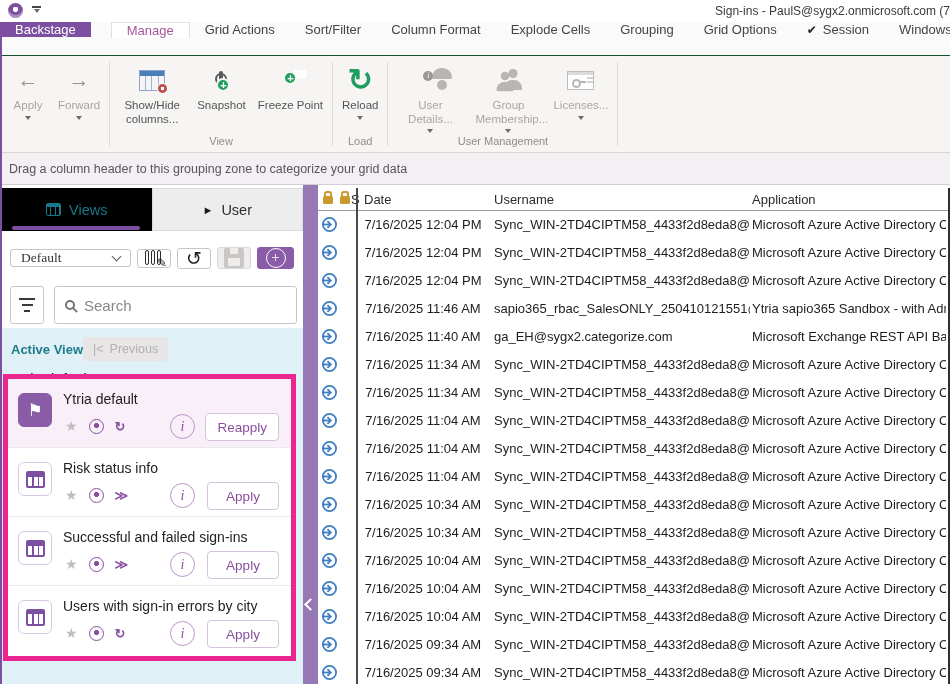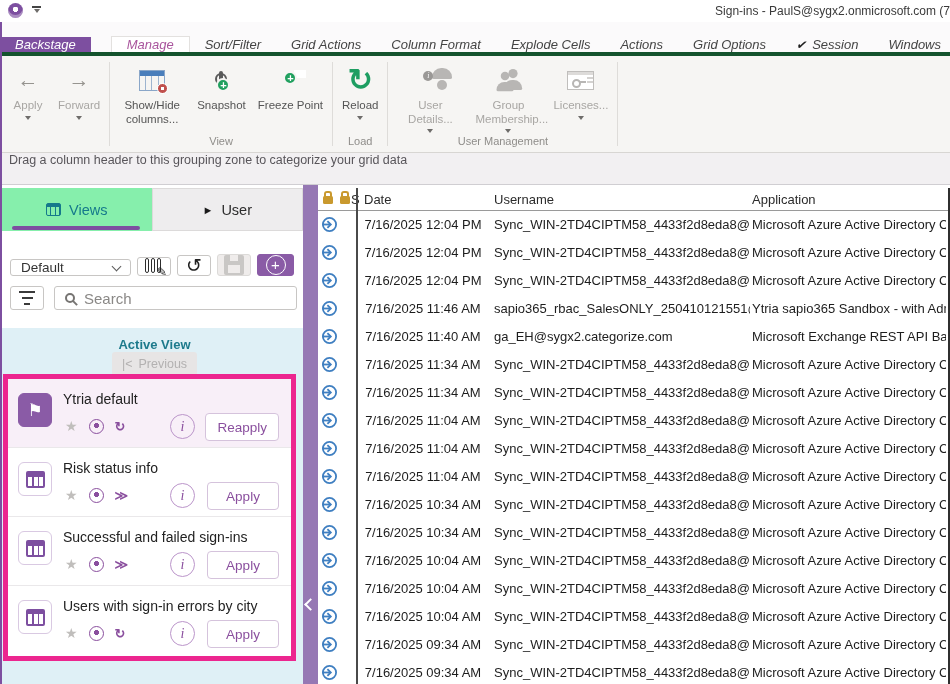--- a/index.html
+++ b/index.html
@@ -11,21 +11,21 @@
   .applogo { position:absolute; left:8px; top:3px; width:15px; height:15px; border-radius:50%;
              background:radial-gradient(circle at 50% 42%, #fff 0 2.6px, #7d4fa0 2.8px);
              box-shadow: inset 0 -3px 0 rgba(255,255,255,.35); }
   .qat-caret { position:absolute; left:32px; top:6px; display:flex; flex-direction:column; align-items:center; }
   .qat-caret .bar { width:9px; height:2px; background:#454545; margin-bottom:1px; }
   .tri { width:0; height:0; border-left:3.5px solid transparent; border-right:3.5px solid transparent; border-top:4px solid #6e6c6a; }
   .wtitle { position:absolute; right:0; top:4px; font-size:12px; color:#3a3a3a; white-space:nowrap; }
 
   
   .tabrow { position:absolute; top:22px; left:0; right:0; height:34px; background:#fbfafb;
-            border-bottom:4px solid #14532d; display:flex; align-items:flex-end; overflow:hidden;font-style:italic; }
+            border-bottom:1px solid #14532d; display:flex; align-items:flex-start; overflow:hidden; }
   .rtab { padding:0 15px; display:flex; align-items:center; gap:6px; font-size:13px; color:#444; white-space:nowrap; cursor:default; }
   .rtab.backstage { background:#7d4fa0; color:#fff; }
   .rtab.selected { background:#fff; border:1px solid #e3e1df; border-bottom:none; color:#a9559d;margin-left:20px; }
   .rtab .check { display:none; color:#1f1f1f; font-size:12px; }
   .rtab.with-check .check { display:inline; }
 
   
   .ribbon { position:absolute; top:56px; left:0; right:0; height:97px; background:#f6f5f3;
             border-bottom:1px solid #d8d6d3; display:flex; align-items:stretch; padding-left:4px; overflow:hidden; }
   .rgroup { display:flex; flex-direction:column; }
@@ -65,71 +65,71 @@
   .duo { position:relative; width:30px; height:24px; }
   .duo .p2 { position:absolute; left:8px; top:0; transform:scale(.92); }
   .duo .p1 { position:absolute; left:0; top:2px; transform:scale(.85); }
   .license-icon { width:27px; height:19px; border:1px solid #c0bebc; background:#fff; position:relative; box-shadow:inset 0 3px 0 #dddbd9; }
   .license-icon::before { content:""; position:absolute; left:4px; top:7px; width:5px; height:5px; border:2px solid #b8b6b4; border-radius:50%; }
   .license-icon::after { content:""; position:absolute; left:12px; top:9px; width:6px; height:2px; background:#b8b6b4;
       box-shadow:7px -4px 0 #d4d2d0, 7px 0 0 #d4d2d0; }
 
   
   .groupbar { position:absolute; top:153px; left:0; right:0; height:32px; background:#f2f0f2;
-      border-bottom:1px solid #d0ced2; display:flex; align-items:flex-start; padding-left:9px;
+      border-bottom:1px solid #d0ced2; display:flex; align-items:center; padding-left:9px;
       font-size:12.5px; color:#58555a; }
 
   
   .winborder { position:absolute; left:0; top:22px; bottom:0; width:2px; background:#7d4fa0; z-index:9; }
 
   
   .panel { position:absolute; top:185px; left:2px; width:301px; bottom:0; background:#fff; overflow:hidden; }
   .ptabs { position:absolute; top:3px; left:0; right:0; height:43px; display:flex; }
   .ptab { flex:1; display:flex; align-items:center; justify-content:center; gap:8px; font-size:14.5px; cursor:pointer; }
-  .ptab-views { color:#15798b; position:relative; background:#86efac; }
+  .ptab-views { color:#15798b; position:relative; background:#000000; }
   .ptab-views::after { content:""; position:absolute; left:10px; right:12px; bottom:1px; height:4px; background:#7d4fa0; border-radius:2px; }
   .ptab-jobs { background:#eeedee; border:1px solid #dcdada; color:#2d2d2d; }
   .gridglyph { width:15px; height:13px; border:1.5px solid #15798b; border-radius:2px; background:
       linear-gradient(#15798b 0 3px, rgba(0,0,0,0) 3px),
       repeating-linear-gradient(90deg, rgba(0,0,0,0) 0 3.2px, #15798b 3.2px 4.4px); }
   .playglyph { font-size:11px; color:#1a1a1a; }
 
-  .ptoolbar { position:absolute; top:55px; left:8px; right:6px; height:36px; display:flex; align-items:flex-end; }
+  .ptoolbar { position:absolute; top:55px; left:8px; right:6px; height:36px; display:flex; align-items:center;font-family:Liberation Serif, serif; }
   .selector { width:121px; border:1px solid #c8c6c4; border-radius:3px; background:#fff; display:flex; align-items:center;
       justify-content:space-between; padding:0 10px; font-size:13.5px; color:#333; cursor:pointer; }
   .chv { display:inline-block; width:7px; height:7px; border-right:1.6px solid #5a5a5a; border-bottom:1.6px solid #5a5a5a; transform:rotate(45deg); margin-top:-3px; }
   .sqbtn { width:34px; border:1px solid #c8c6c4; border-radius:3px; background:#fff; margin-left:6px;
       display:flex; align-items:center; justify-content:center; cursor:pointer; position:relative; }
   .sqbtn.disabled { background:#efeceb; border-color:#dcdad8; cursor:default; }
   .bars { position:relative; width:18px; height:17px; }
   .bars i { position:absolute; top:0; width:4px; height:15px; border:1.5px solid #2d2d2d; border-radius:2px; background:#fff; }
   .bars i:nth-child(1){left:0} .bars i:nth-child(2){left:6px} .bars i:nth-child(3){left:12px}
   .bars .pencil { position:absolute; right:-4px; bottom:-4px; font-size:12px; color:#1a1a1a; }
   .undoglyph { font-size:19px; color:#222; line-height:19px; }
   .floppy.gray { background:#c9c7c5; }
   .floppy.gray::before, .floppy.gray::after { background:#efeceb; }
   .addbtn { width:37px; background:#8a5ba6; border:1px solid #8a5ba6; border-radius:3px; margin-left:6px;
       display:flex; align-items:center; justify-content:center; cursor:pointer; }
   .addcircle { width:20px; height:20px; border:1.6px solid #fff; border-radius:50%; color:#fff; font-size:15px;
       line-height:17px; text-align:center; }
 
-  .searchrow { position:absolute; top:101px; left:8px; right:6px; height:24px; display:flex; }
+  .searchrow { position:absolute; top:101px; left:8px; right:6px; height:38px; display:flex; }
   .filterbtn { width:34px; border:1px solid #c8c6c4; border-radius:3px; background:#fff; display:flex; flex-direction:column;
       align-items:center; justify-content:center; cursor:pointer; }
   .filterbtn i { display:block; height:2px; background:#3a3a3a; margin:2px 0; }
   .filterbtn i:nth-child(1){width:16px} .filterbtn i:nth-child(2){width:11px} .filterbtn i:nth-child(3){width:6px}
   .searchbox { flex:1; margin-left:10px; border:1px solid #c8c6c4; border-radius:3px; background:#fff;
       display:flex; align-items:center; padding:0 10px; gap:9px; }
   .mag { width:10px; height:10px; border:2px solid #767472; border-radius:50%; position:relative; flex:0 0 auto; }
   .mag::after { content:""; position:absolute; width:2px; height:6px; background:#767472; transform:rotate(-45deg); right:-3px; bottom:-5px; }
   .searchbox input { border:none; outline:none; flex:1; font-size:15px; color:#333; font-family:"Liberation Sans",sans-serif; background:transparent; }
   .searchbox input::placeholder { color:#8a8886; }
 
   .activearea { position:absolute; top:143px; left:0; right:0; bottom:0; background:#dff0f6; }
-  .avhead { display:flex; justify-content:space-between; align-items:center; padding:9px 5px 0 9px;flex-direction:column; }
+  .avhead { display:flex; align-items:center; padding:9px 5px 0 9px; }
   .avlabel { font-size:13px; color:#1d7a8c; font-weight:bold; }
   .prevbtn { background:#e7e5e5; border-radius:3px; color:#b3b1b1; font-size:12.5px; padding:5px 10px; display:flex; gap:6px; align-items:center; cursor:default; }
   .avname { display:flex; justify-content:space-between; align-items:center; padding:9px 10px 0 9px; font-size:15px; color:#1f1f1f; }
   .dblchv { color:#7d4fa0; font-size:14px; transform:rotate(90deg); display:inline-block; letter-spacing:-2px; }
 
   .pinkbox { position:absolute; top:46px; left:1px; width:293px; height:287px; border:5px solid #ec268f; background:#fff; overflow:hidden; z-index:3; }
   .vitem { position:relative; height:69px; border-bottom:1px solid #eae8ea; background:#fff; cursor:pointer; }
   .vitem:last-child { border-bottom:none; }
   .vitem.active { background:#f8eff8; }
   .vicon { position:absolute; left:10px; top:14px; width:34px; height:34px; border:1px solid #d9c9e2; border-radius:6px;
@@ -196,41 +196,41 @@
         <span>Backstage</span>
       </div>
 
       <div class="rtab selected">
 
         <span>Manage</span>
       </div>
 
       <div class="rtab">
 
+        <span>Grid Actions</span>
+      </div>
+
+      <div class="rtab">
+
         <span>Sort/Filter</span>
       </div>
 
       <div class="rtab">
 
-        <span>Grid Actions</span>
+        <span>Column Format</span>
       </div>
 
       <div class="rtab">
 
-        <span>Column Format</span>
+        <span>Explode Cells</span>
       </div>
 
       <div class="rtab">
 
-        <span>Explode Cells</span>
-      </div>
-
-      <div class="rtab">
-
-        <span>Actions</span>
+        <span>Grouping</span>
       </div>
 
       <div class="rtab">
 
         <span>Grid Options</span>
       </div>
 
       <div class="rtab with-check">
         <span class="check">✔</span>
         <span>Session</span>

